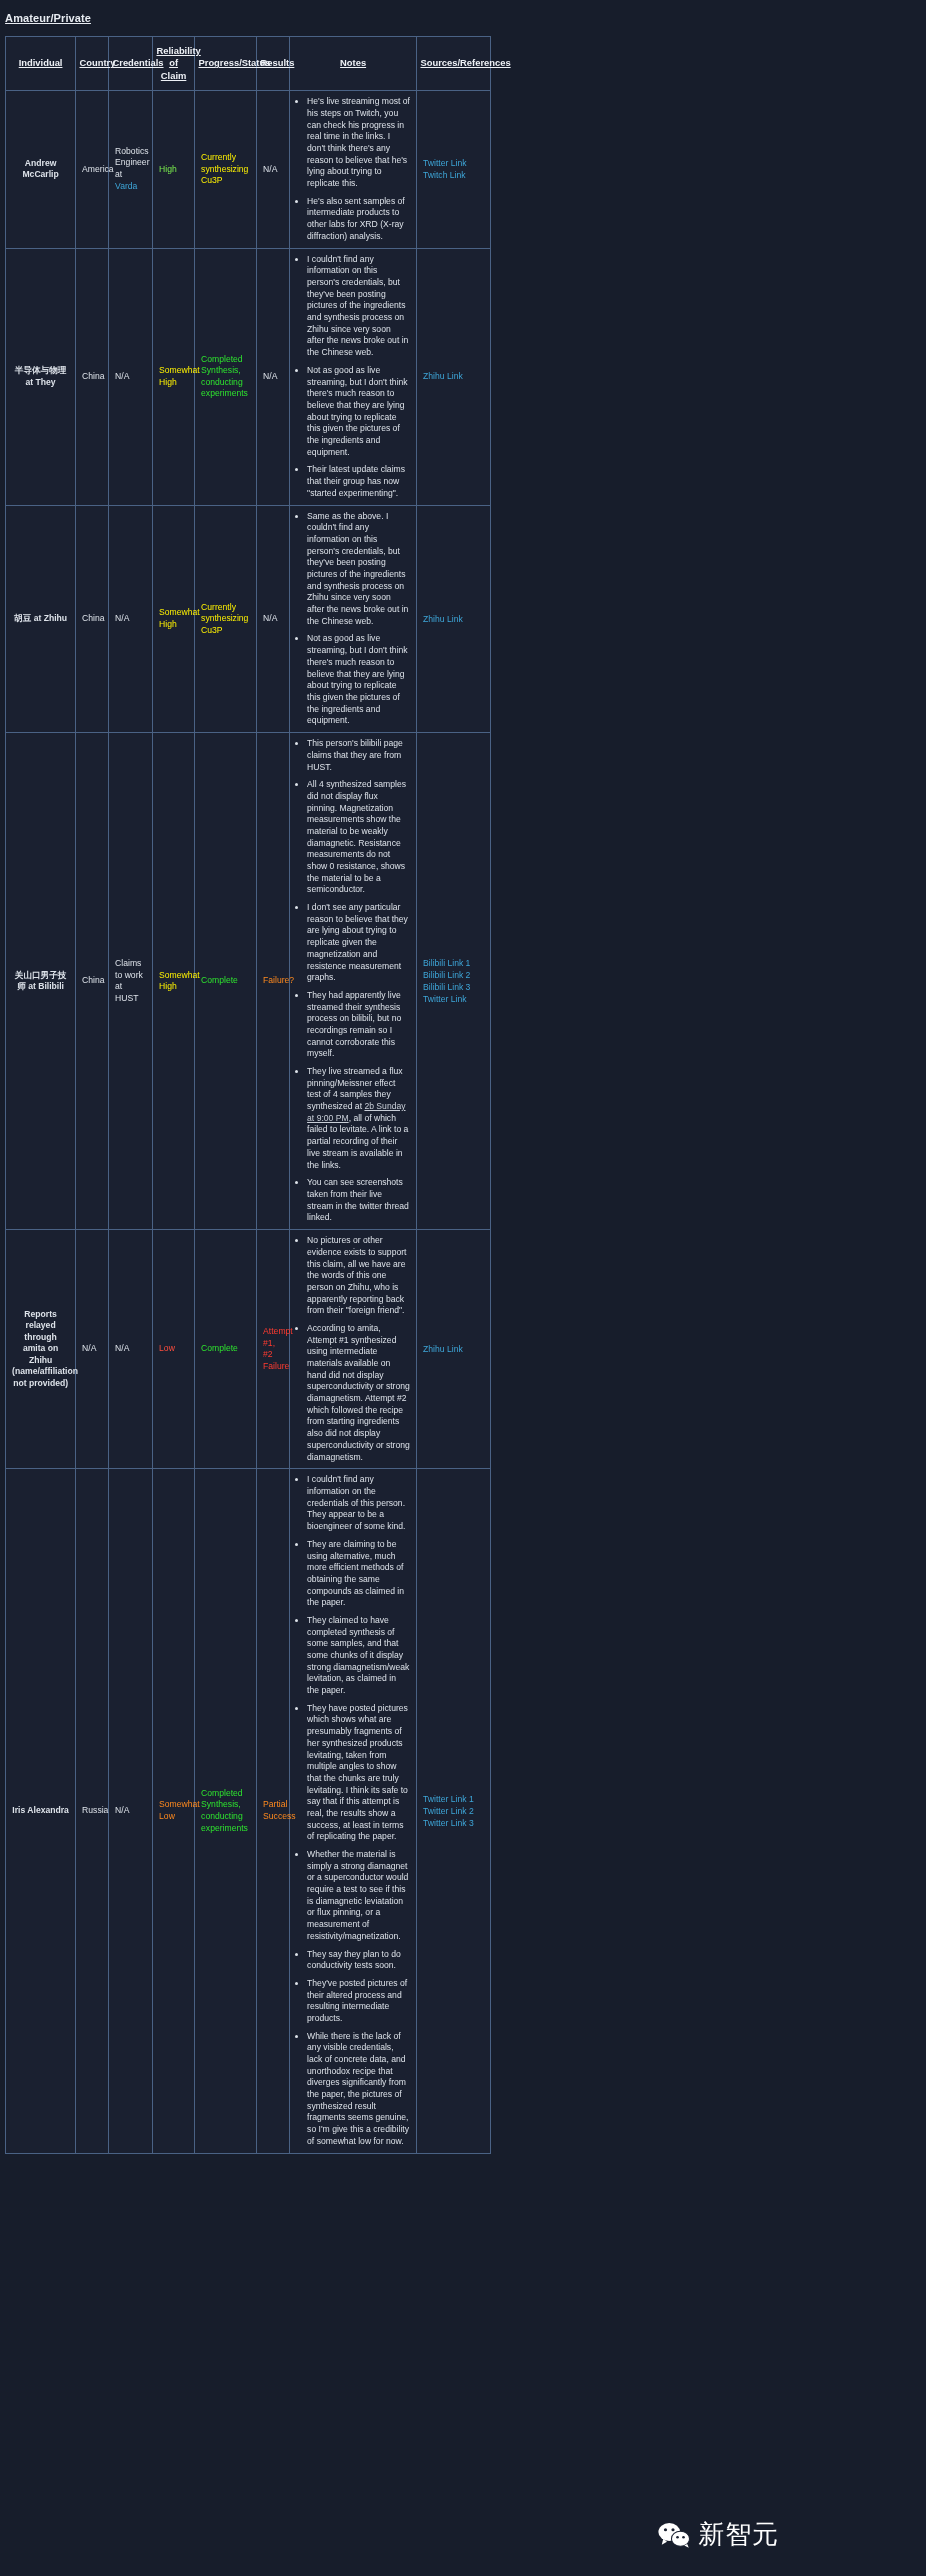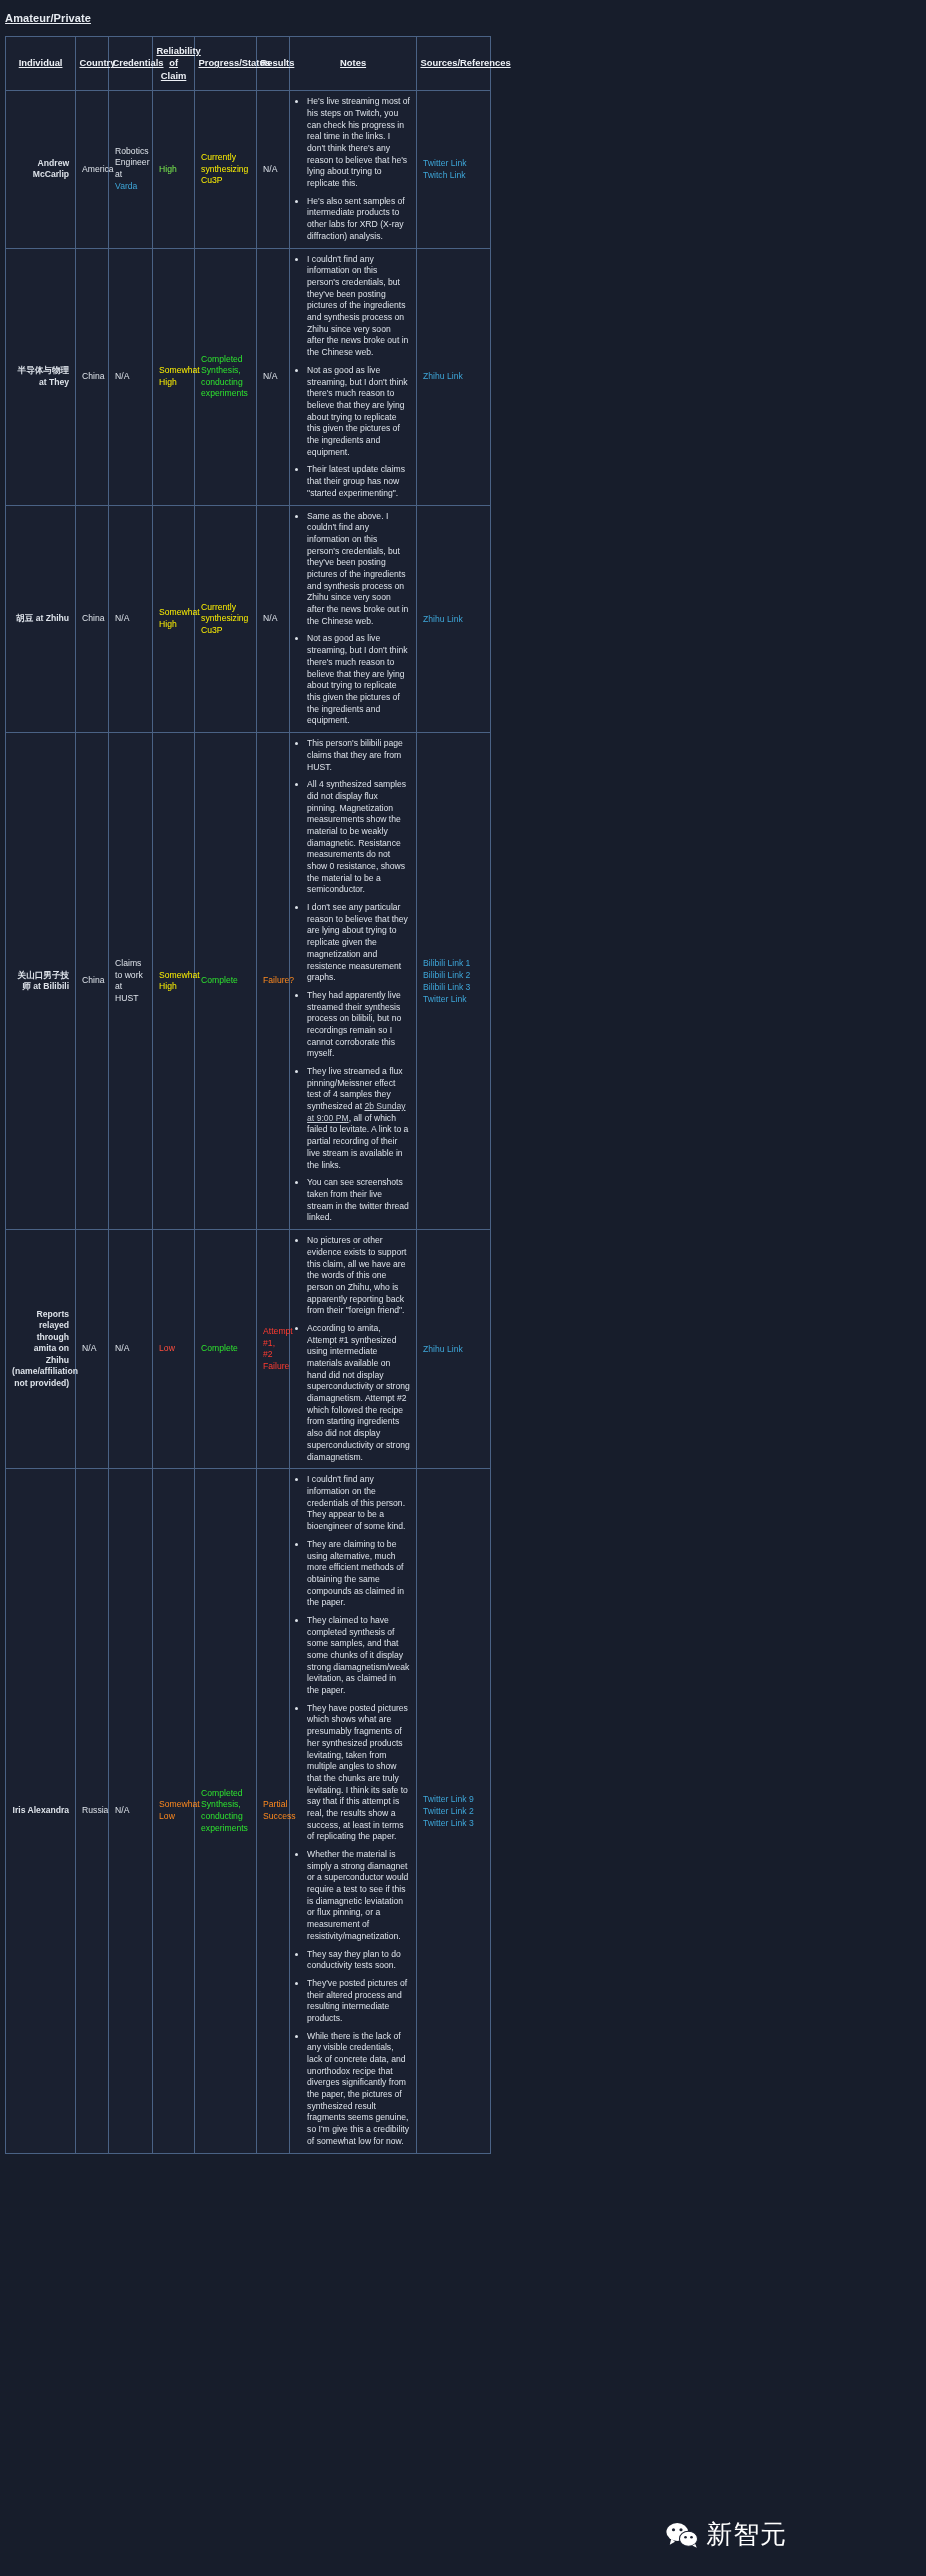--- a/index.html
+++ b/index.html
@@ -56,21 +56,21 @@
   col.c-country      { width: 33px; }
   col.c-credentials  { width: 44px; }
   col.c-reliability  { width: 42px; }
   col.c-progress     { width: 62px; }
   col.c-results      { width: 33px; }
   col.c-notes        { width: 127px; }
   col.c-sources      { width: 74px; }
 
   td.cell-individual {
     font-weight: bold;
-    text-align: right;
+    text-align: center;
     font-size: 8.6px;
   }
   td.cell-country, td.cell-credentials, td.cell-results,
   td.cell-reliability, td.cell-progress {
     text-align: left;
   }
   td.cell-notes { text-align: left; padding: 5.1px 5.1px 5.1px 3.4px; }
   td.cell-sources { text-align: left; }
 
   ul.notes-list {
@@ -94,21 +94,21 @@
     line-height: 1.42;
   }
   .note-link {
     color: #c9cfd8;
     text-decoration: underline;
     display: inline;
   }
 
   .watermark {
     position: absolute;
-    right: 33px;
+    right: 41px;
     bottom: 24px;
     display: flex;
     align-items: center;
     gap: 7.7px;
     pointer-events: none;
   }
   .watermark .wm-text {
     font-size: 26px;
     color: #ffffff;
     font-family: "DejaVu Sans", sans-serif;
@@ -254,21 +254,21 @@
               <li>They are claiming to be using alternative, much more efficient methods of obtaining the same compounds as claimed in the paper.</li>
               <li>They claimed to have completed synthesis of some samples, and that some chunks of it display strong diamagnetism/weak levitation, as claimed in the paper.</li>
               <li>They have posted pictures which shows what are presumably fragments of her synthesized products levitating, taken from multiple angles to show that the chunks are truly levitating. I think its safe to say that if this attempt is real, the results show a success, at least in terms of replicating the paper.</li>
               <li>Whether the material is simply a strong diamagnet or a superconductor would require a test to see if this is diamagnetic leviatation or flux pinning, or a measurement of resistivity/magnetization.</li>
               <li>They say they plan to do conductivity tests soon.</li>
               <li>They've posted pictures of their altered process and resulting intermediate products.</li>
               <li>While there is the lack of any visible credentials, lack of concrete data, and unorthodox recipe that diverges significantly from the paper, the pictures of synthesized result fragments seems genuine, so I'm give this a credibility of somewhat low for now.</li>
             </ul>
           </td>
           <td class="cell-sources">
-            <a class="link">Twitter Link 9</a>
+            <a class="link">Twitter Link 1</a>
             <a class="link">Twitter Link 2</a>
             <a class="link">Twitter Link 3</a>
           </td>
         </tr>
       </tbody>
   </table>
 
   <div class="watermark">
     <span>
       <svg class="wechat-icon" viewBox="0 0 44 34" xmlns="http://www.w3.org/2000/svg">

